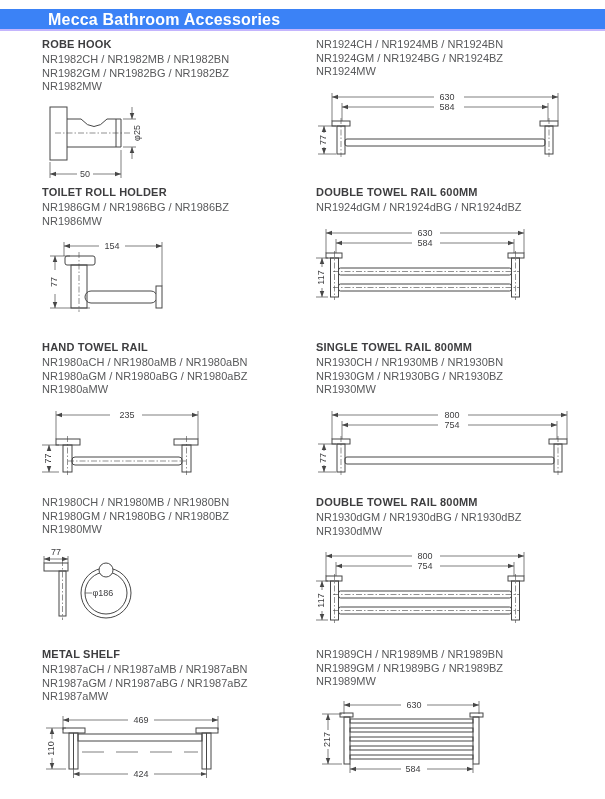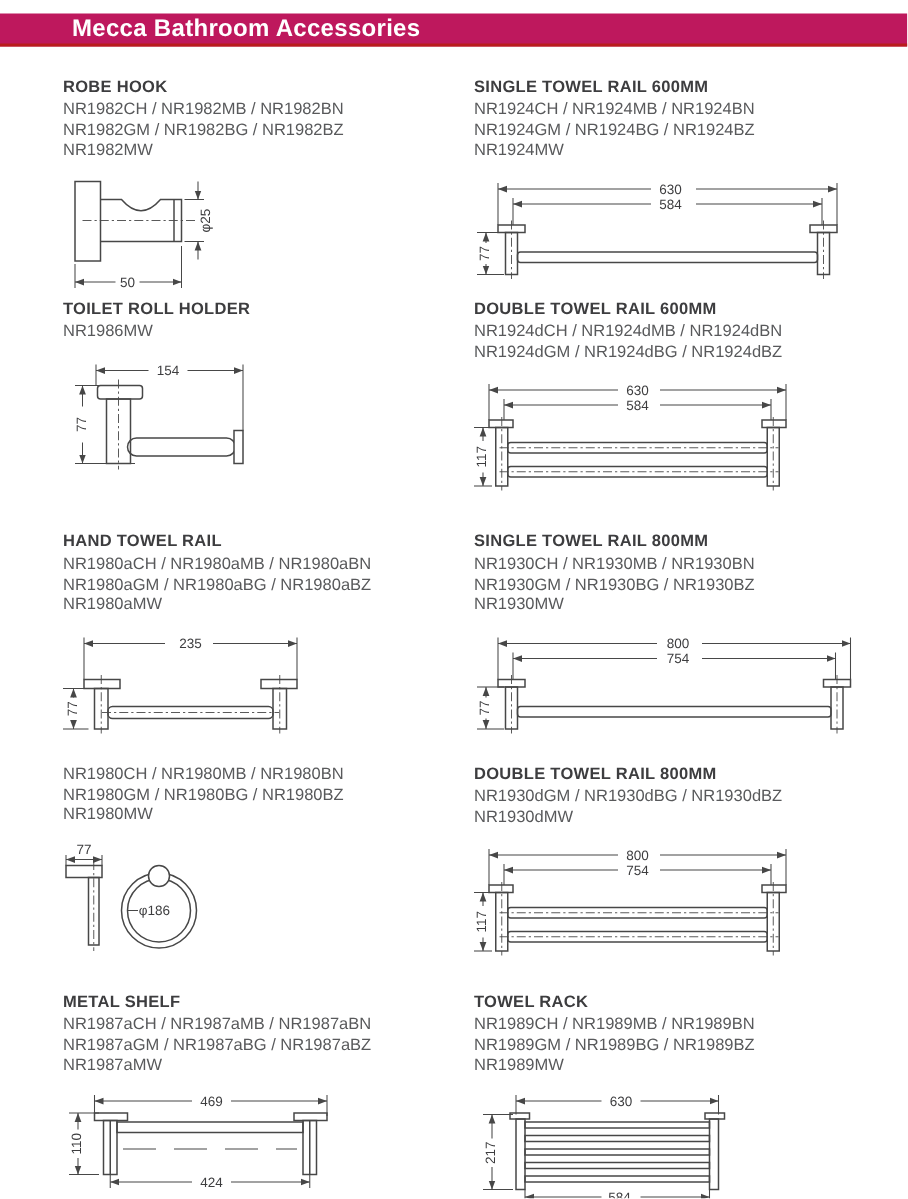--- a/index.html
+++ b/index.html
@@ -1,24 +1,24 @@
 <!DOCTYPE html>
 <html><head>
 <meta charset="utf-8">
 <style>
   * { margin:0; padding:0; box-sizing:border-box; }
   html,body { background:#ffffff; font-family:"Liberation Sans", sans-serif; }
   .page { position:relative; width:605px; height:799px; background:#ffffff; overflow:hidden; }
 
   .header { position:absolute; top:9px; left:0; width:605px; height:22px;
-            background:#be185d; border-bottom:2px solid #b91c1c; }
+            background:#3b82f6; border-bottom:2px solid #c4b5fd; }
   .header h1 { color:#ffffff; font-size:16px; font-weight:bold; line-height:21px;
                padding-left:48px; letter-spacing:.2px; }
 
-  .grid { position:absolute; top:52px; left:42px; width:556px;
+  .grid { position:absolute; top:38px; left:42px; width:556px;
           display:grid; grid-template-columns:274px 282px;
           grid-template-rows:148px 155px 155px 152px 137px; }
 
   .product h2 { font-size:11px; font-weight:bold; color:#3d3d3f; letter-spacing:.2px; margin-bottom:3px; }
   .product .codes { font-size:11px; color:#58595b; line-height:13.5px; }
   .diagram { margin-top:8px; }
 
   svg { display:block; overflow:visible; }
   .ol  { stroke:#474747; stroke-width:1;  fill:none; }
   .olf { stroke:#474747; stroke-width:1;  fill:#ffffff; }
@@ -67,21 +67,20 @@
           <line class="dl" x1="8" y1="60" x2="8" y2="76"></line>
           <line class="dl" x1="79" y1="48" x2="79" y2="76"></line>
           <line class="dl" x1="8" y1="72" x2="35" y2="72" marker-start="url(#ahs)"></line>
           <line class="dl" x1="51" y1="72" x2="79" y2="72" marker-end="url(#ah)"></line>
           <text class="dim" x="43" y="75" text-anchor="middle">50</text>
         </svg>
       </div>
     </section>
 
     <section class="product">
-      <h2>SINGLE TOWEL RAIL 600MM</h2>
       <div class="codes">NR1924CH / NR1924MB / NR1924BN</div>
       <div class="codes">NR1924GM / NR1924BG / NR1924BZ</div>
       <div class="codes">NR1924MW</div>
       <div class="diagram">
         <svg width="260" height="72" viewBox="0 0 260 72">
           <line class="dl" x1="16" y1="6" x2="16" y2="34"></line>
           <line class="dl" x1="242" y1="6" x2="242" y2="34"></line>
           <line class="dl" x1="16" y1="10" x2="118" y2="10" marker-start="url(#ahs)"></line>
           <line class="dl" x1="148" y1="10" x2="242" y2="10" marker-end="url(#ah)"></line>
           <text class="dim" x="131" y="13" text-anchor="middle">630</text>
@@ -101,20 +100,21 @@
           <line class="dl" x1="2" y1="67" x2="20" y2="67"></line>
           <line class="dl" x1="8" y1="39" x2="8" y2="46" marker-start="url(#ahs)"></line>
           <line class="dl" x1="8" y1="60" x2="8" y2="67" marker-end="url(#ah)"></line>
           <text class="dim" transform="rotate(-90 10 53)" x="10" y="53" text-anchor="middle">77</text>
         </svg>
       </div>
     </section>
 
     <section class="product">
       <h2>TOILET ROLL HOLDER</h2>
+      <div class="codes">NR1986GM / NR1986BG / NR1986BZ</div>
       <div class="codes">NR1986MW</div>
       <div class="diagram">
         <svg width="130" height="80" viewBox="0 0 130 80">
           <line class="dl" x1="22" y1="6" x2="22" y2="20"></line>
           <line class="dl" x1="120" y1="6" x2="120" y2="50"></line>
           <line class="dl" x1="22" y1="10" x2="57" y2="10" marker-start="url(#ahs)"></line>
           <line class="dl" x1="83" y1="10" x2="120" y2="10" marker-end="url(#ah)"></line>
           <text class="dim" x="70" y="13" text-anchor="middle">154</text>
           <rect class="ol" x="23" y="20" width="30" height="9" rx="2"></rect>
           <rect class="ol" x="29" y="29" width="16" height="43"></rect>
@@ -125,21 +125,20 @@
           <line class="dl" x1="8" y1="72" x2="48" y2="72"></line>
           <line class="dl" x1="13" y1="20" x2="13" y2="34" marker-start="url(#ahs)"></line>
           <line class="dl" x1="13" y1="58" x2="13" y2="72" marker-end="url(#ah)"></line>
           <text class="dim" transform="rotate(-90 15 46)" x="15" y="46" text-anchor="middle">77</text>
         </svg>
       </div>
     </section>
 
     <section class="product">
       <h2>DOUBLE TOWEL RAIL 600MM</h2>
-      <div class="codes">NR1924dCH / NR1924dMB / NR1924dBN</div>
       <div class="codes">NR1924dGM / NR1924dBG / NR1924dBZ</div>
       <div class="diagram">
         <svg width="260" height="84" viewBox="0 0 260 84">
           <line class="dl" x1="10" y1="6" x2="10" y2="30"></line>
           <line class="dl" x1="208" y1="6" x2="208" y2="30"></line>
           <line class="dl" x1="10" y1="10" x2="96" y2="10" marker-start="url(#ahs)"></line>
           <line class="dl" x1="124" y1="10" x2="208" y2="10" marker-end="url(#ah)"></line>
           <text class="dim" x="109" y="13" text-anchor="middle">630</text>
           <line class="dl" x1="20" y1="16" x2="20" y2="30"></line>
           <line class="dl" x1="198" y1="16" x2="198" y2="30"></line>
@@ -312,21 +311,20 @@
           <line class="dl" x1="31.5" y1="57" x2="31.5" y2="66"></line>
           <line class="dl" x1="164.5" y1="57" x2="164.5" y2="66"></line>
           <line class="dl" x1="31.5" y1="62" x2="86" y2="62" marker-start="url(#ahs)"></line>
           <line class="dl" x1="112" y1="62" x2="164.5" y2="62" marker-end="url(#ah)"></line>
           <text class="dim" x="99" y="65" text-anchor="middle">424</text>
         </svg>
       </div>
     </section>
 
     <section class="product">
-      <h2>TOWEL RACK</h2>
       <div class="codes">NR1989CH / NR1989MB / NR1989BN</div>
       <div class="codes">NR1989GM / NR1989BG / NR1989BZ</div>
       <div class="codes">NR1989MW</div>
       <div class="diagram">
         <svg width="200" height="80" viewBox="0 0 200 80">
           <line class="dl" x1="28" y1="4" x2="28" y2="17"></line>
           <line class="dl" x1="163" y1="4" x2="163" y2="17"></line>
           <line class="dl" x1="28" y1="8" x2="85" y2="8" marker-start="url(#ahs)"></line>
           <line class="dl" x1="111" y1="8" x2="163" y2="8" marker-end="url(#ah)"></line>
           <text class="dim" x="98" y="11" text-anchor="middle">630</text>

